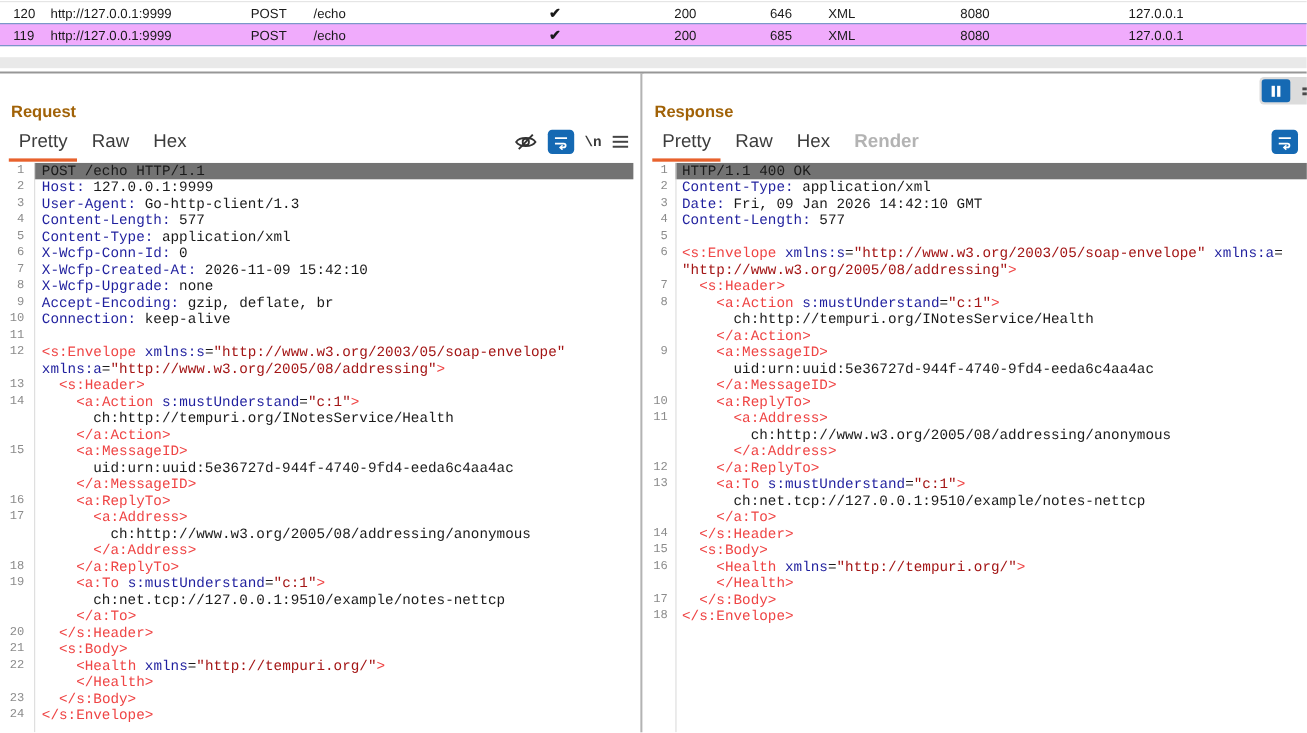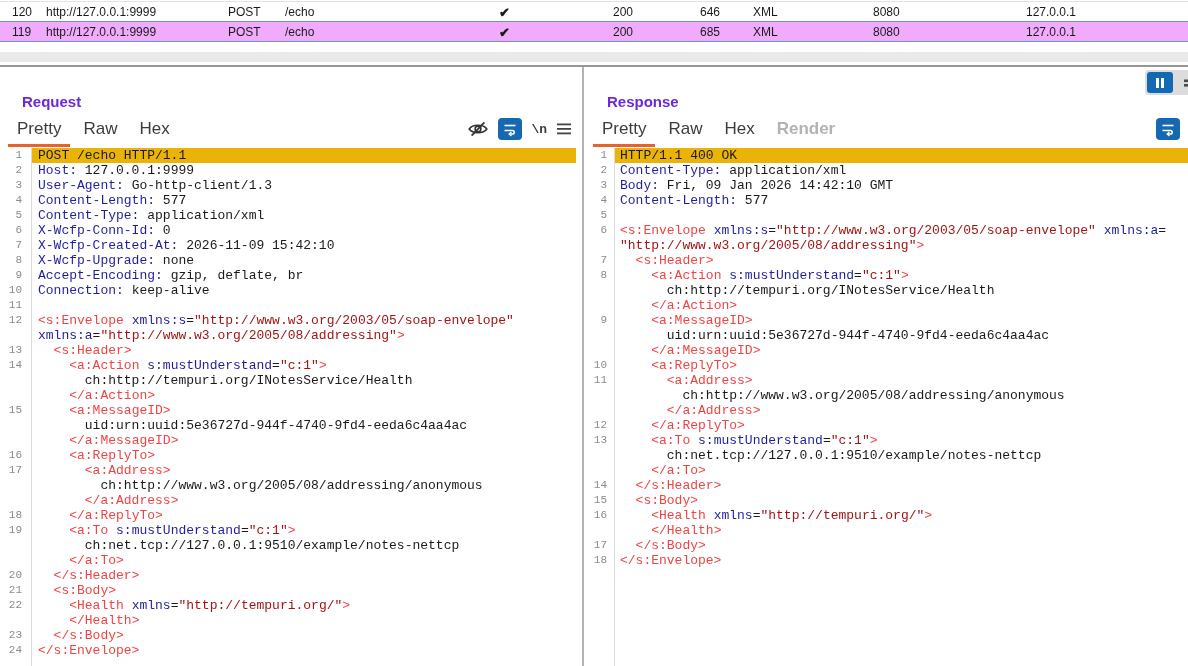--- a/index.html
+++ b/index.html
@@ -19,21 +19,21 @@
   #gray-strip { position:absolute; top:52px; left:0; right:0; height:10px; background:#e9e9e9; }
   #h-divider  { position:absolute; top:65px; left:0; right:0; height:2px; background:#979797; }
   #v-divider  { position:absolute; top:67px; bottom:0; left:582px; width:2px; background:#b3b3b3; }
   #right-border { position:absolute; top:67px; bottom:0; left:1184px; width:2px; background:#c6c6c6; }
 
   
   .panel { position:absolute; top:67px; bottom:0; background:#fff; }
   #request-panel  { left:0;     width:582px; }
   #response-panel { left:585px; width:655px; }
 
-  .panel-title { position:absolute; top:26px; left:10px; font-size:15px; font-weight:bold; color:#6d28d9;margin-left:12px; }
+  .panel-title { position:absolute; top:26px; left:10px; font-size:15px; font-weight:bold; color:#a16207; }
 
   .tabs { position:absolute; top:47px; left:6px; display:flex; }
   .tab  { position:relative; padding:5px 11px 8px; font-size:17px; color:#3c3c3c; cursor:default; }
   .tab.active::after { content:""; position:absolute; left:2px; right:2px; bottom:0; height:3px; background:#e8622d; }
   .tab.disabled { color:#b3b3b3;font-weight:bold; }
 
   .toolbar { position:absolute; top:50px; right:10px; display:flex; align-items:center; gap:9px; height:24px; }
   .tool { display:flex; align-items:center; justify-content:center; }
   .wrap-btn { width:24px; height:22px; background:#1569b3; border-radius:4px; }
   .nl-label { font-family:"Liberation Mono",monospace; font-size:13px; font-weight:bold; color:#3a3a3a; }
@@ -50,21 +50,21 @@
   .editor::before { content:""; position:absolute; top:0; bottom:0; width:1px; background:#dcdcdc; }
   #request-editor::before  { left:31px; }
   #response-editor::before { left:29px; }
   .row { display:flex; height:15px; }
   .ln { flex:none; text-align:right; color:#8b8b8b; font-size:11px; line-height:15px; }
   #request-editor  .ln { width:31px; padding-right:9px; }
   #response-editor .ln { width:29px; padding-right:7px; }
   #request-editor  .code { padding-left:7px; }
   #response-editor .code { padding-left:6px; }
   .code { flex:1; white-space:pre; color:#1a1a1a; }
-  .row.hl .code { background:#eab308; }
+  .row.hl .code { background:#737373; }
   .tk-t { color:#1a1a1a; }
   .tk-h { color:#1f1f9e; }
   .tk-a { color:#1f1f9e; }
   .tk-g { color:#ef4444; }
   .tk-v { color:#a31515; }
 </style>
 </head>
 <body>
 
 <div id="history">
@@ -318,21 +318,21 @@
       <div class="row hl">
         <span class="ln">1</span>
         <span class="code"><span class="tk-t">HTTP/1.1 400 OK</span></span>
       </div>
       <div class="row">
         <span class="ln">2</span>
         <span class="code"><span class="tk-h">Content-Type:</span><span class="tk-t"> application/xml</span></span>
       </div>
       <div class="row">
         <span class="ln">3</span>
-        <span class="code"><span class="tk-h">Body:</span><span class="tk-t"> Fri, 09 Jan 2026 14:42:10 GMT</span></span>
+        <span class="code"><span class="tk-h">Date:</span><span class="tk-t"> Fri, 09 Jan 2026 14:42:10 GMT</span></span>
       </div>
       <div class="row">
         <span class="ln">4</span>
         <span class="code"><span class="tk-h">Content-Length:</span><span class="tk-t"> 577</span></span>
       </div>
       <div class="row">
         <span class="ln">5</span>
         <span class="code"></span>
       </div>
       <div class="row">

